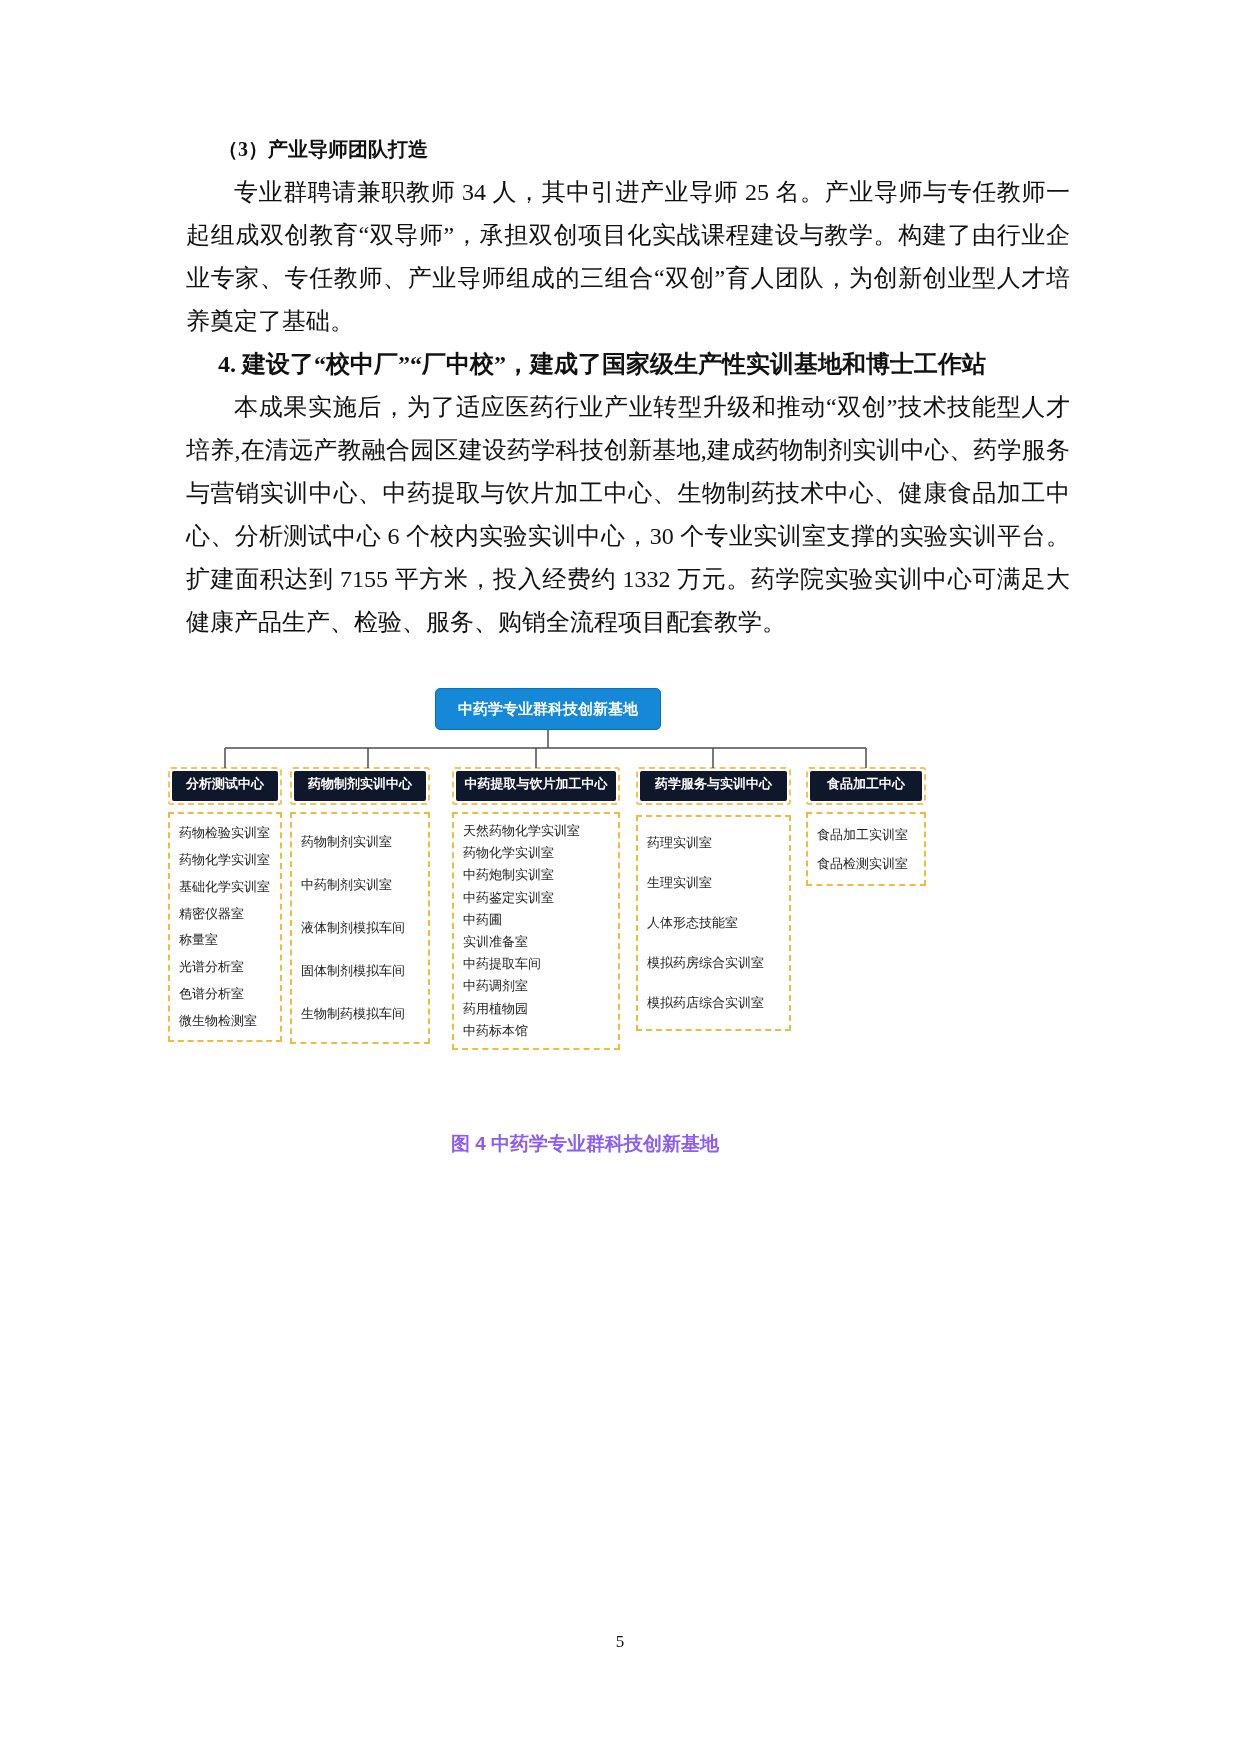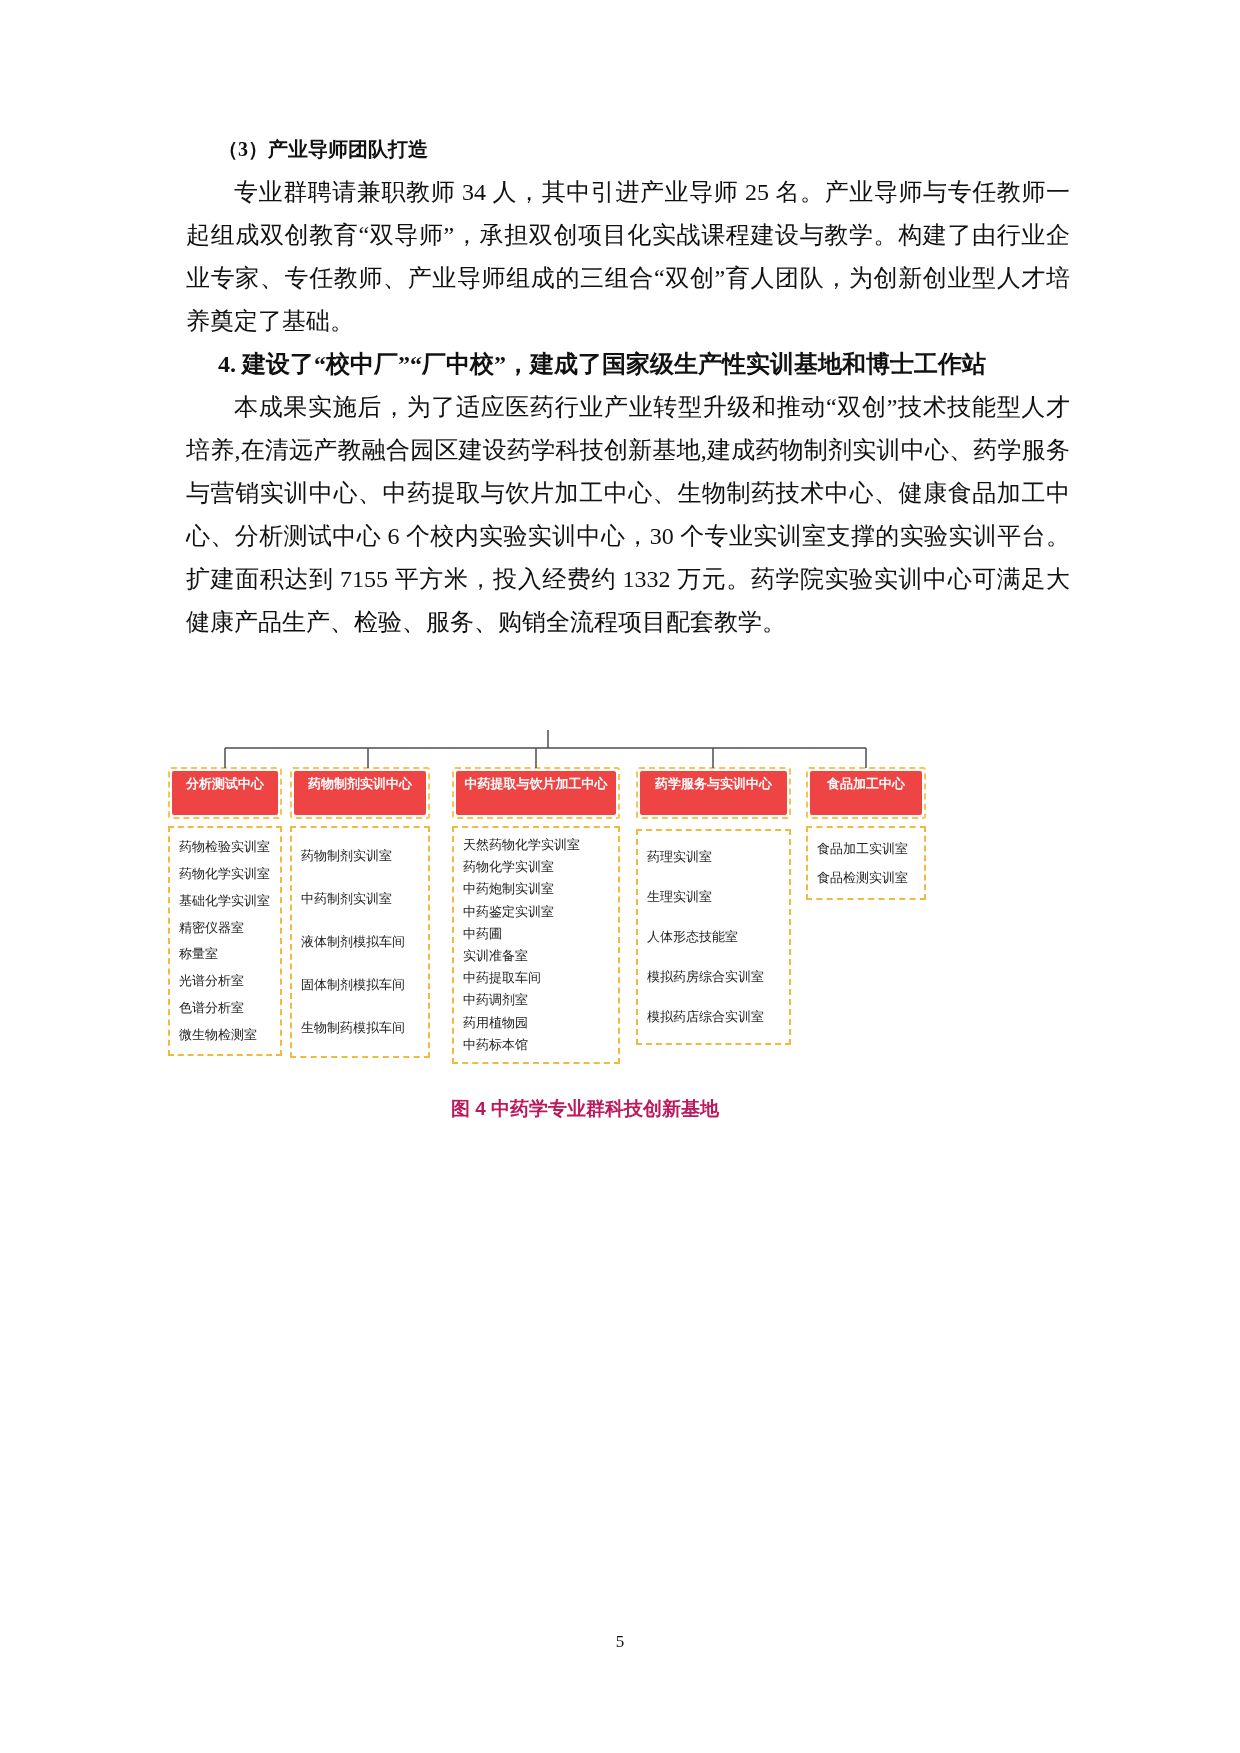--- a/index.html
+++ b/index.html
@@ -33,61 +33,62 @@
     background:#1588d8; border:1px solid #0d6eb8; border-radius:5px;
     color:#ffffff; font-weight:bold; font-size:15px;
     display:flex; align-items:center; justify-content:center; z-index:2;
   }
   .connectors { position:absolute; left:0; top:0; z-index:1; }
   .col { position:absolute; top:79px; }
   .col-head-wrap {
     border:2px dashed #f5c453; border-radius:3px; padding:2px; background:#ffffff;
   }
   .col-head {
-    background:#ef4444; color:#ffffff; font-size:13px; font-weight:bold;
-    text-align:center; height:44px; line-height:26px; border-radius:2px;
+    background:#0f172a; color:#ffffff; font-size:13px; font-weight:bold;
+    text-align:center; height:30px; line-height:26px; border-radius:2px;
     white-space:nowrap; overflow:hidden;
   }
   .col-list {
     border:2px dashed #f0ba3e; margin-top:7px; padding:6px 9px;
     display:flex; flex-direction:column; justify-content:space-around;
     background:#ffffff;
   }
   .col-item { font-size:13px; color:#222222; white-space:nowrap; }
 
   .col-0 { left:0;    width:114px; } .col-0 .col-list { height:230px; }
   .col-1 { left:122px; width:140px; } .col-1 .col-list { height:232px; }
   .col-2 { left:284px; width:168px; } .col-2 .col-list { height:238px; }
   .col-3 { left:468px; width:155px; } .col-3 .col-list { height:216px; margin-top:10px; }
   .col-4 { left:638px; width:120px; } .col-4 .col-list { height:74px; }
 
   .fig-caption {
-    margin-top:56px; width:830px; text-align:center;
+    margin-top:91px; width:830px; text-align:center;
     font-family:"Liberation Sans","DejaVu Sans",sans-serif;
-    font-weight:bold; font-size:19px; color:#be185d;
+    font-weight:bold; font-size:19px; color:#8b5cf6;
   }
   .page-number {
     position:absolute; top:1632px; left:0; width:100%;
     text-align:center; font-size:17px; color:#111111;
   }
 </style>
 </head>
 <body>
 
 <div class="content">
 
   <div class="doc-h3">（3）产业导师团队打造</div>
 
   <p class="doc-para">专业群聘请兼职教师 34 人，其中引进产业导师 25 名。产业导师与专任教师一起组成双创教育“双导师”，承担双创项目化实战课程建设与教学。构建了由行业企业专家、专任教师、产业导师组成的三组合“双创”育人团队，为创新创业型人才培养奠定了基础。</p>
 
   <div class="doc-h4">4. 建设了“校中厂”“厂中校”，建成了国家级生产性实训基地和博士工作站</div>
 
   <p class="doc-para">本成果实施后，为了适应医药行业产业转型升级和推动“双创”技术技能型人才培养,在清远产教融合园区建设药学科技创新基地,建成药物制剂实训中心、药学服务与营销实训中心、中药提取与饮片加工中心、生物制药技术中心、健康食品加工中心、分析测试中心 6 个校内实验实训中心，30 个专业实训室支撑的实验实训平台。扩建面积达到 7155 平方米，投入经费约 1332 万元。药学院实验实训中心可满足大健康产品生产、检验、服务、购销全流程项目配套教学。</p>
 
   <div class="diagram">
+    <div class="root-box">中药学专业群科技创新基地</div>
     <svg class="connectors" width="762" height="86" viewBox="0 0 762 86" stroke="#4d4d4d" stroke-width="1.5">
       <line x1="380" y1="42" x2="380" y2="60"></line>
       <line x1="57" y1="60" x2="698" y2="60"></line>
       <line x1="57" y1="60" x2="57" y2="80"></line>
       <line x1="200" y1="60" x2="200" y2="80"></line>
       <line x1="368" y1="60" x2="368" y2="80"></line>
       <line x1="545" y1="60" x2="545" y2="80"></line>
       <line x1="698" y1="60" x2="698" y2="80"></line>
     </svg>
     <div id="columns-container">

